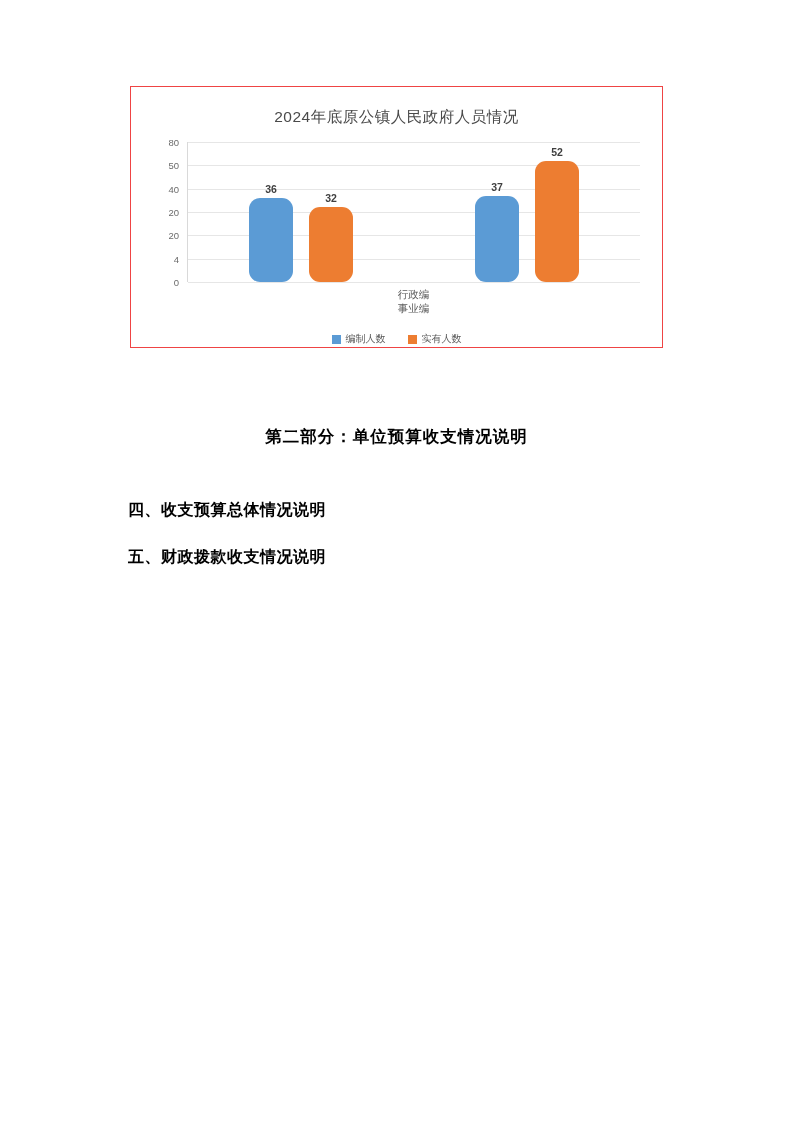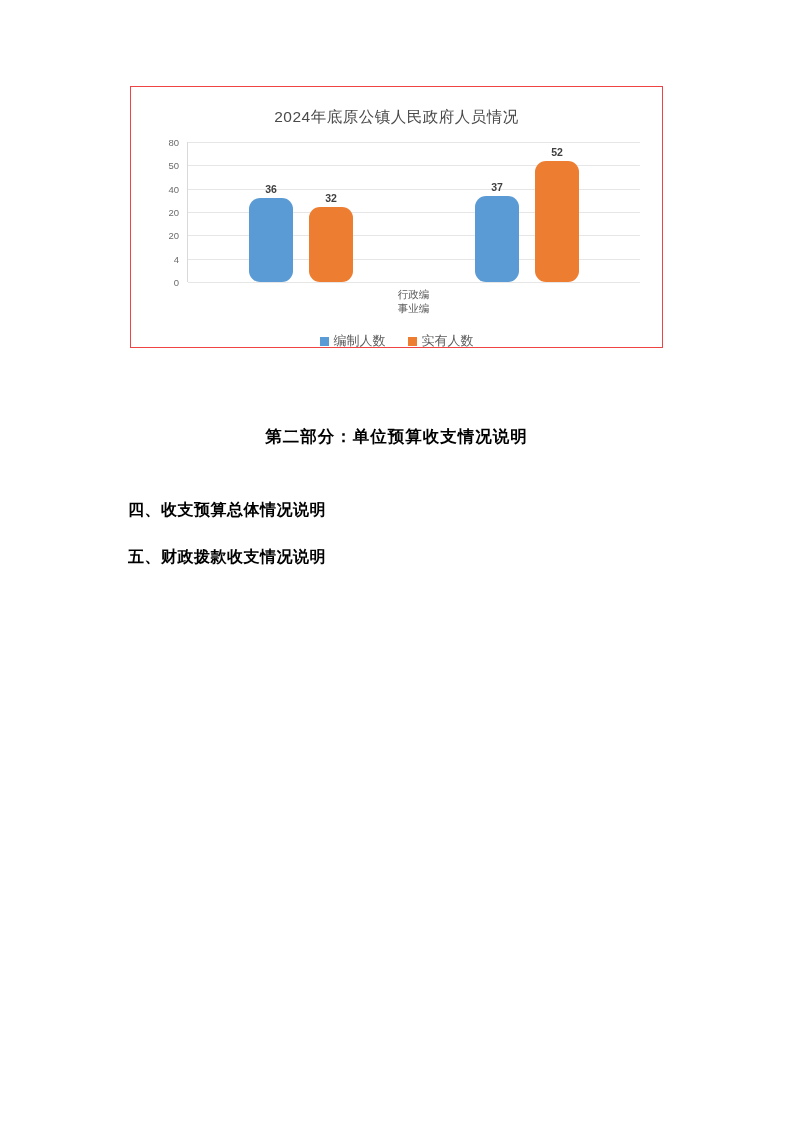--- a/index.html
+++ b/index.html
@@ -119,21 +119,21 @@
     margin-top: 16px;
     display: flex;
     justify-content: center;
     gap: 22px;
   }
   .legend-item {
     display: flex;
     align-items: center;
     gap: 5px;
     font-family: "Liberation Sans", sans-serif;
-    font-size: 13px;
+    font-size: 10px;
     color: #5c5c5c;
   }
   .swatch {
     width: 9px; height: 9px;
     display: inline-block;
   }
 
   
   .doc-heading {
     text-align: center;

